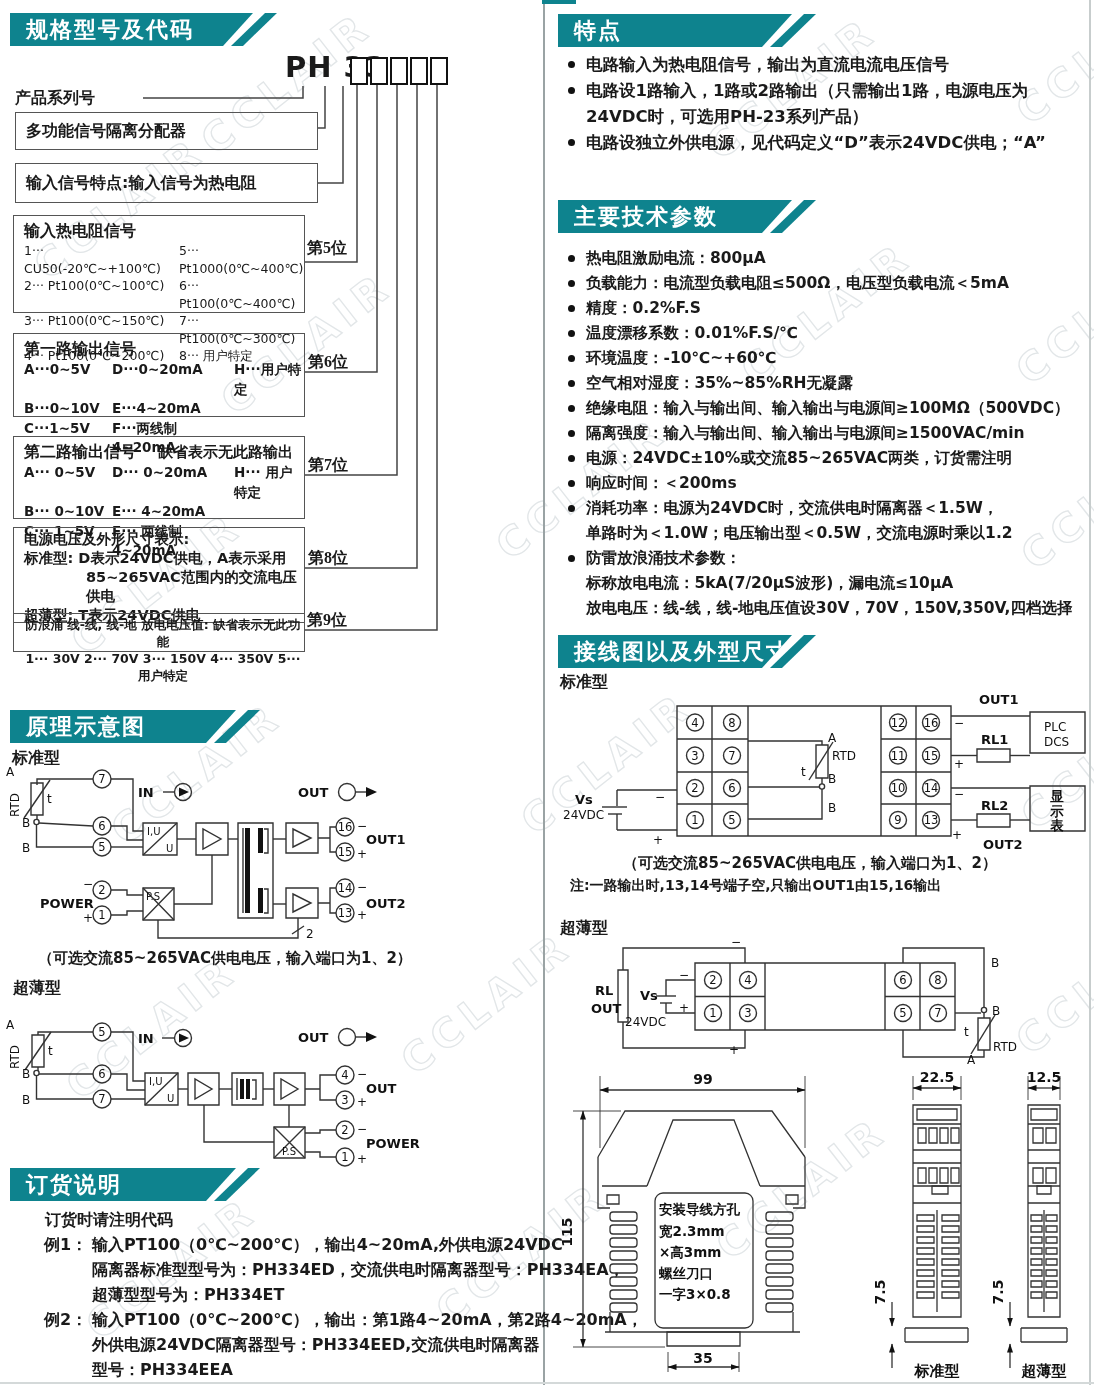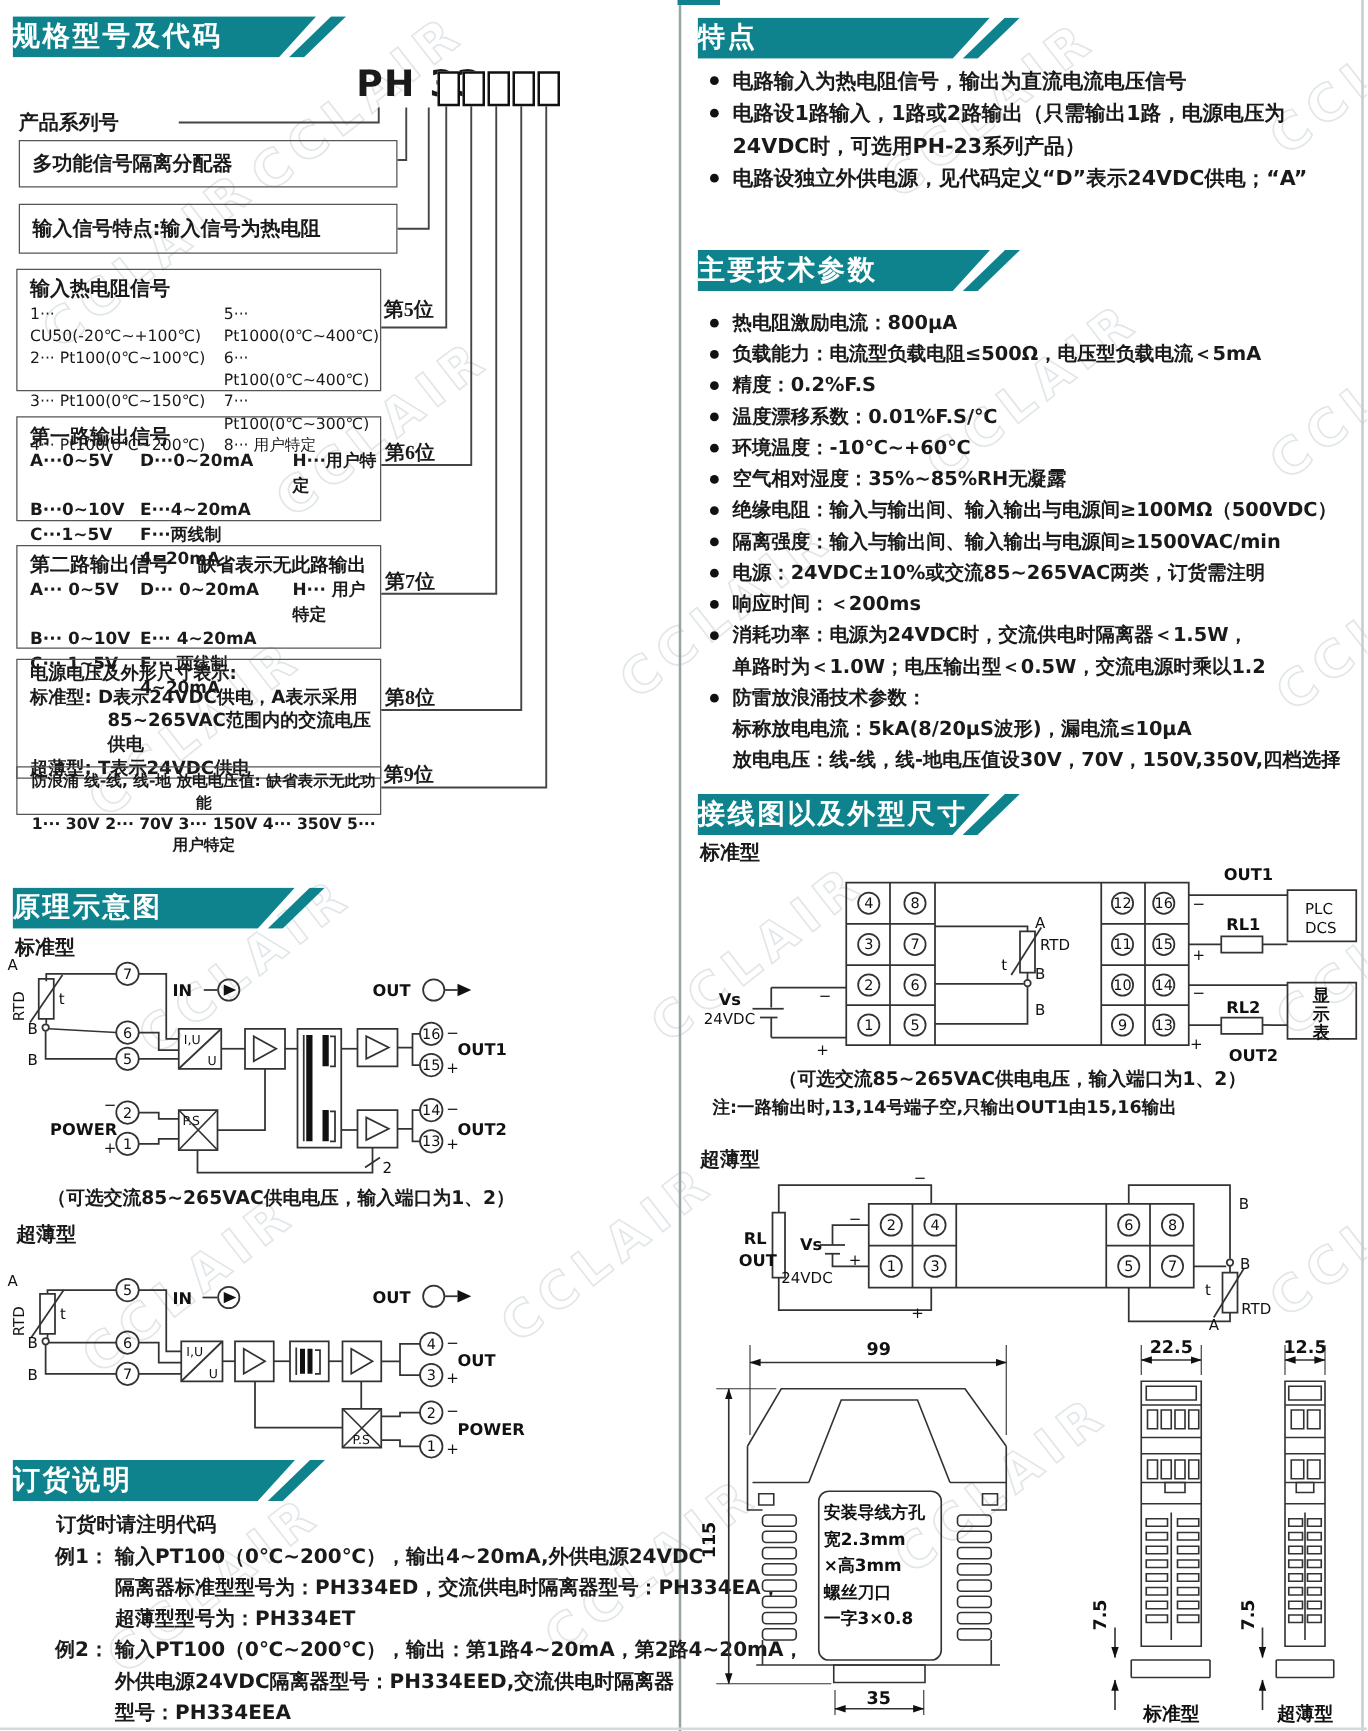--- a/index.html
+++ b/index.html
@@ -6,21 +6,21 @@
   .page{position:relative;width:1094px;height:1385px;background:#fff;overflow:hidden;
         font-family:"DejaVu Sans",sans-serif;color:#1a1a1a;}
   
   .wm{position:absolute;font-size:40px;font-weight:bold;letter-spacing:7px;color:transparent;
       -webkit-text-stroke:1.3px #e2e6e8;transform:rotate(-38deg);white-space:nowrap;pointer-events:none;}
   
   .banner{position:absolute;height:33px;}
   .bmain{position:absolute;left:0;top:0;bottom:0;right:24px;background:#0E838E;
          clip-path:polygon(0 0,100% 0,calc(100% - 30px) 100%,0 100%);
          color:#fff;font-size:22px;font-weight:bold;letter-spacing:2px;line-height:33px;
-         box-sizing:border-box;white-space:nowrap;}
+         padding-left:16px;box-sizing:border-box;white-space:nowrap;}
   .btail{position:absolute;right:0;top:0;bottom:0;width:46px;background:#0E838E;
          clip-path:polygon(74% 0,100% 0,26% 100%,0 100%);}
   .strip{position:absolute;left:542px;top:0;width:34px;height:4px;background:#0E838E;}
   
   .vdiv{position:absolute;left:543px;top:0;width:2px;height:1385px;background:#9aa3a4;}
   .vright{position:absolute;left:1089px;top:0;width:2px;height:1385px;background:#c7cdcd;}
   .hbot{position:absolute;left:0;top:1382px;width:1094px;height:2px;background:#d4d9d9;}
   
   .ph{position:absolute;left:285px;top:50px;font-size:29px;font-weight:bold;letter-spacing:1px;}
   .digit{position:absolute;top:57px;width:14px;height:24px;border:2px solid #111;background:#fff;}
@@ -387,21 +387,21 @@
     <div class="li b"><span>温度漂移系数：0.01%F.S/℃</span></div>
     <div class="li b"><span>环境温度：-10℃~+60℃</span></div>
     <div class="li b"><span>空气相对湿度：35%~85%RH无凝露</span></div>
     <div class="li b"><span>绝缘电阻：输入与输出间、输入输出与电源间≥100MΩ（500VDC）</span></div>
     <div class="li b"><span>隔离强度：输入与输出间、输入输出与电源间≥1500VAC/min</span></div>
     <div class="li b"><span>电源：24VDC±10%或交流85~265VAC两类，订货需注明</span></div>
     <div class="li b"><span>响应时间：＜200ms</span></div>
     <div class="li b"><span>消耗功率：电源为24VDC时，交流供电时隔离器＜1.5W，</span></div>
     <div class="li nb"><span>单路时为＜1.0W；电压输出型＜0.5W，交流电源时乘以1.2</span></div>
     <div class="li b"><span>防雷放浪涌技术参数：</span></div>
-    <div class="li nb"><span>标称放电电流：5kA(8/20μS波形)，漏电流≤10μA</span></div>
+    <div class="li nb"><span>标称放电电流：5kA(7/20μS波形)，漏电流≤10μA</span></div>
     <div class="li nb"><span>放电电压：线-线，线-地电压值设30V，70V，150V,350V,四档选择</span></div>
   </div>
 
   <div class="banner" style="left:558px;top:635px;width:258px">
     <div class="bmain">接线图以及外型尺寸</div>
       <div class="btail"></div>
   </div>
 
   <div class="typelabel" style="left:560px;top:672px">标准型</div>
 

